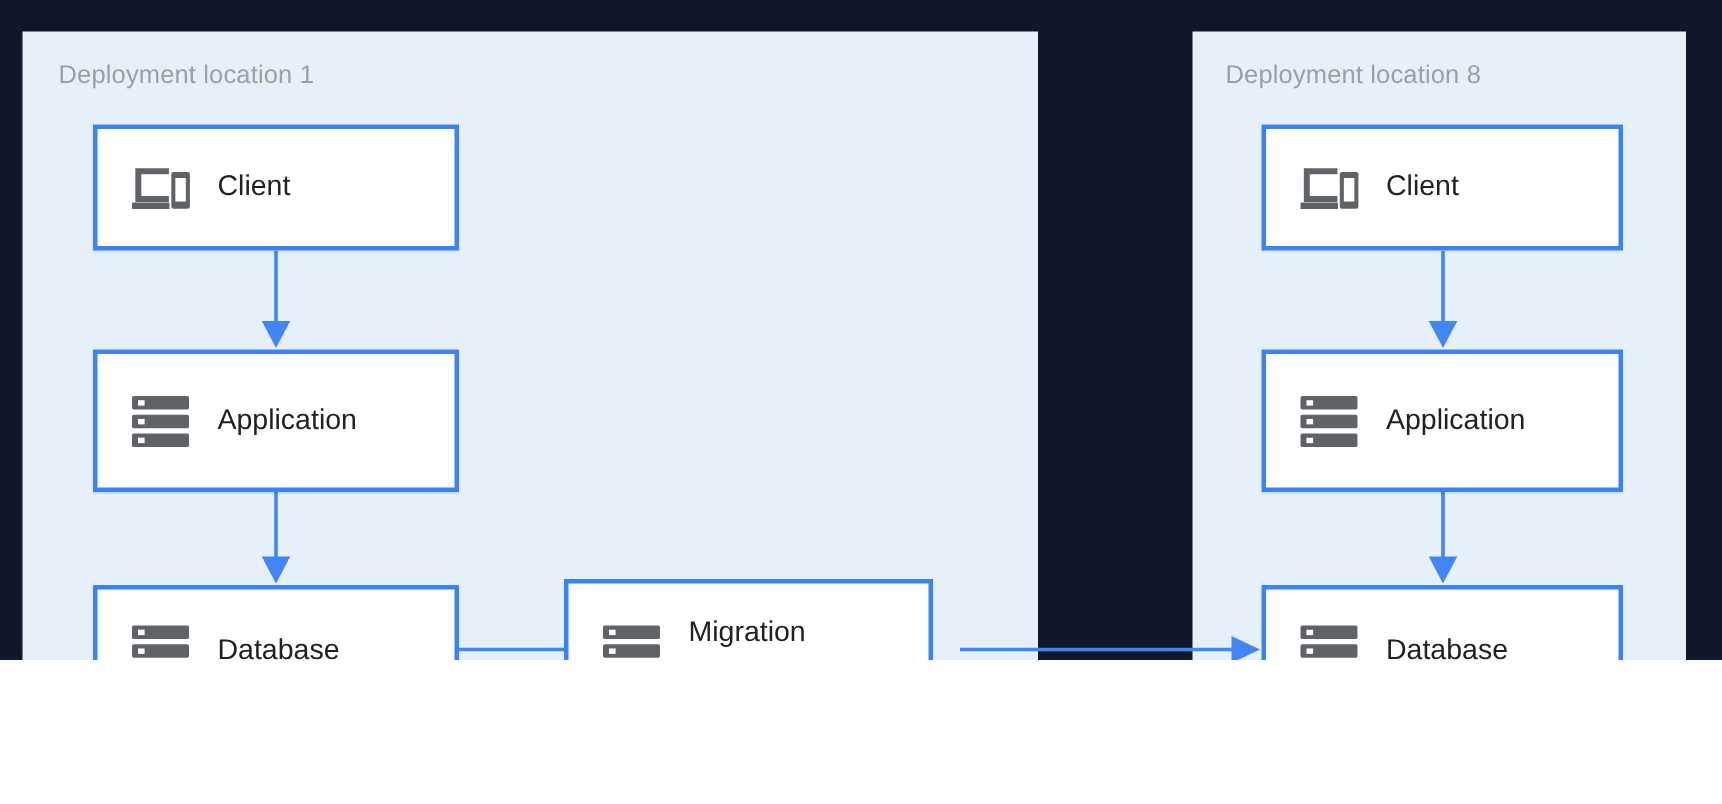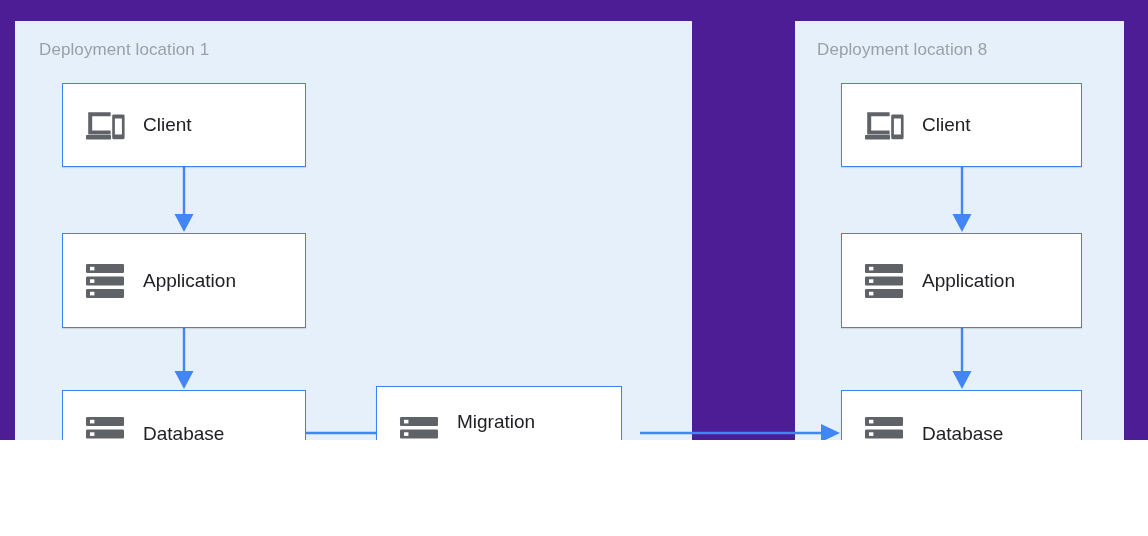--- a/index.html
+++ b/index.html
@@ -7,39 +7,39 @@
     padding: 0;
     background: #ffffff;
   }
   body {
     font-family: "Liberation Sans", sans-serif;
   }
   #canvas {
     position: relative;
     width: 1148px;
     height: 440px;
-    background: #4c1d95;
+    background: #0f172a;
     overflow: hidden;
   }
   .zone {
     position: absolute;
     background: #e5f0fb;
   }
   .zone-label {
     position: absolute;
     color: #9aa0a6;
     font-size: 17px;
     line-height: 20px;
     letter-spacing: 0.1px;
     white-space: nowrap;
   }
   .node {
     position: absolute;
     background: #ffffff;
-    border: 1px solid #3b82f6;
+    border: 3px solid #3b82f6;
     box-sizing: border-box;
     display: flex;
     align-items: center;
     box-shadow: 0 1px 1px rgba(0,0,0,0.10);
   }
   .node-icon {
     flex: 0 0 auto;
     margin-left: 20px;
     width: 44px;
     height: 44px;

